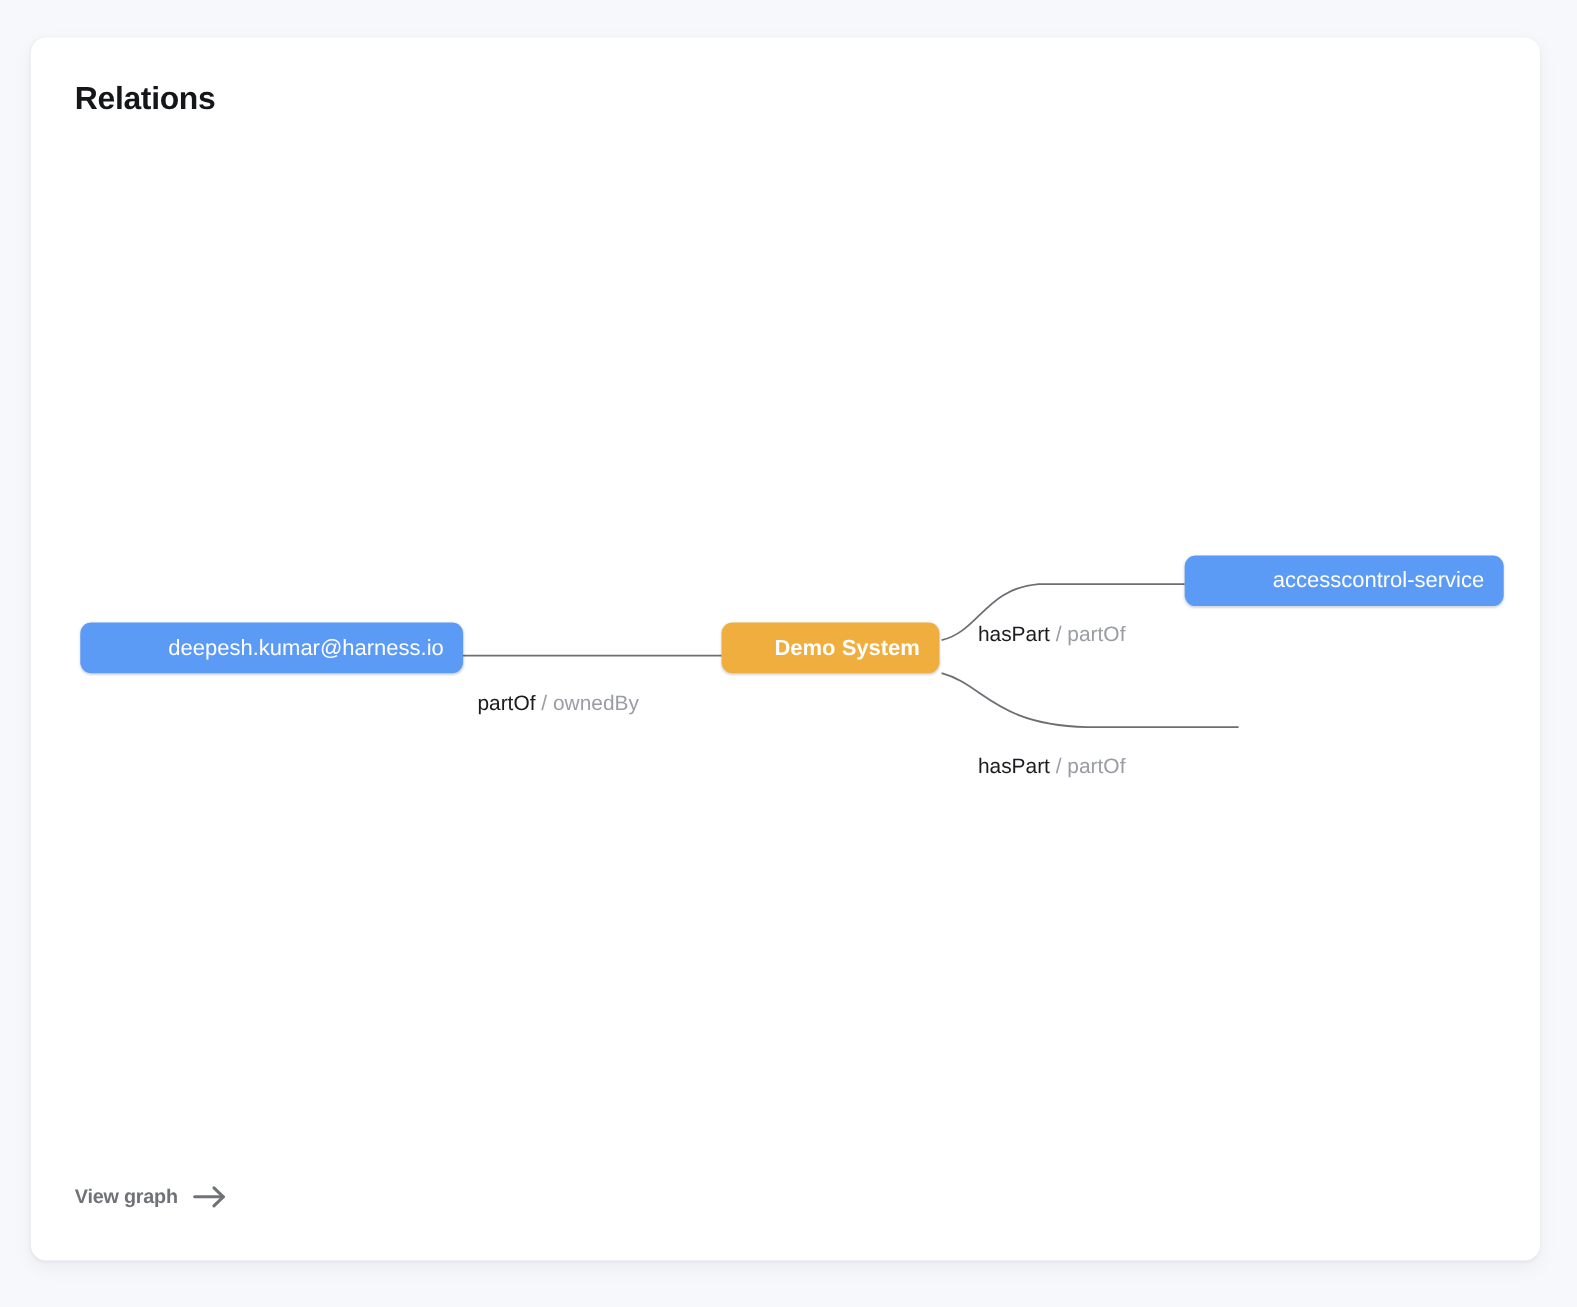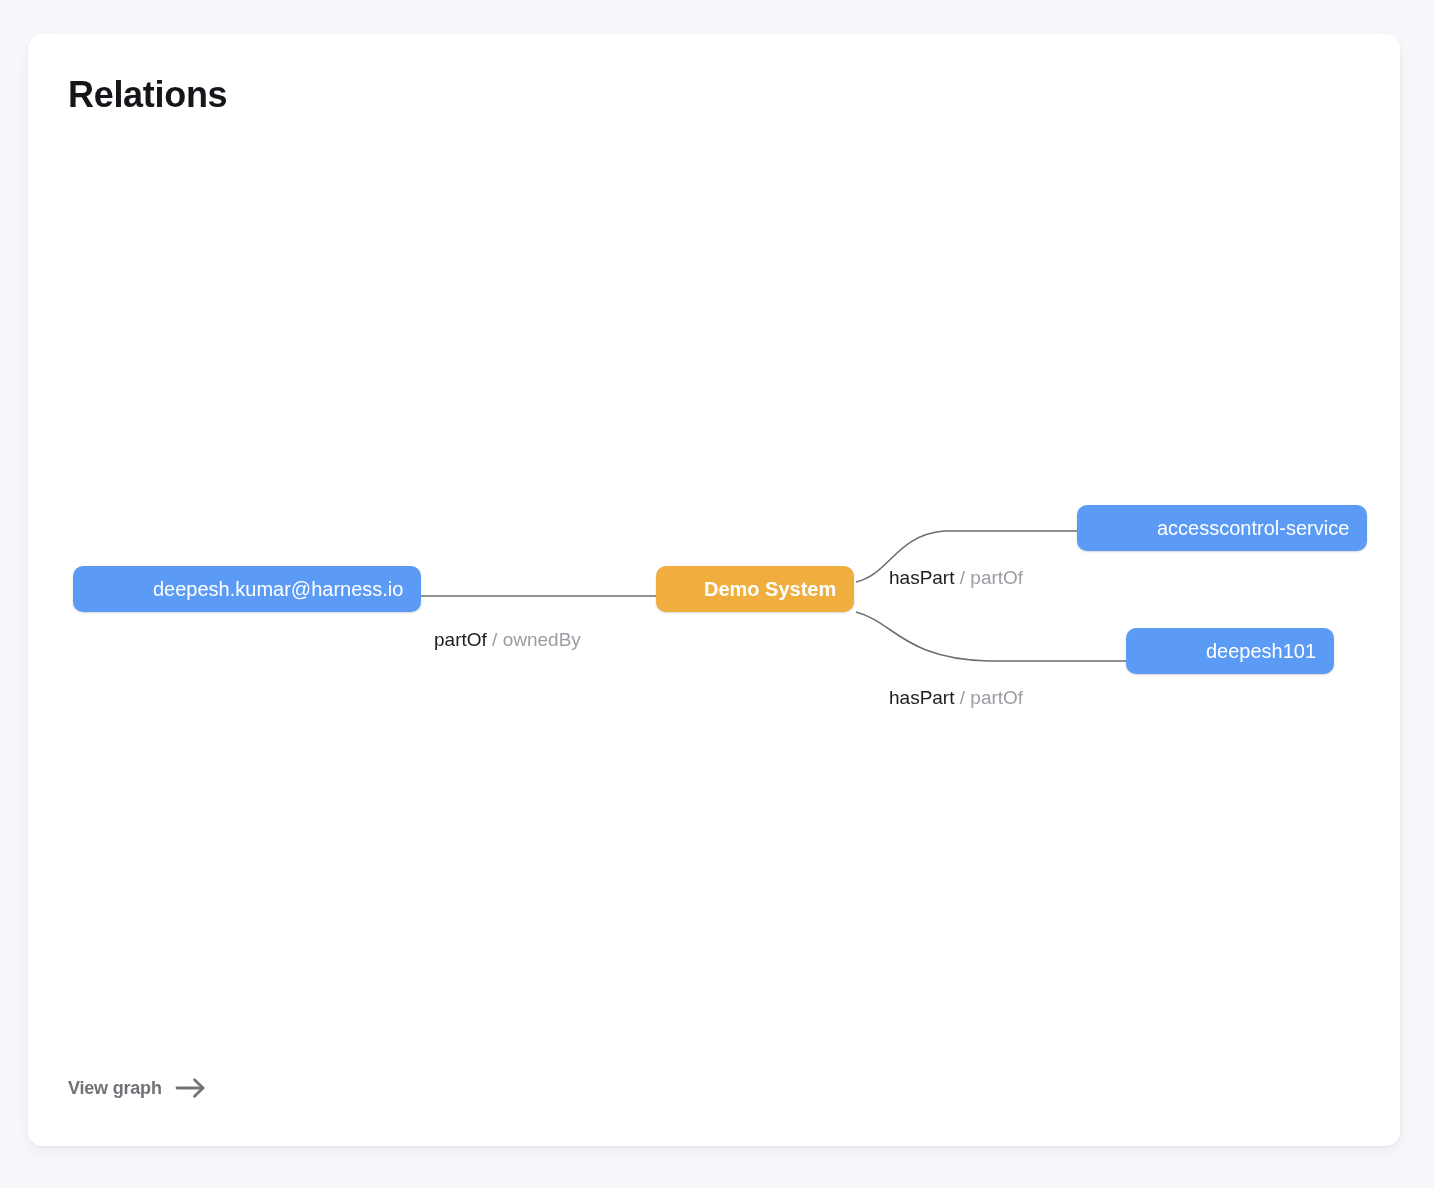--- a/index.html
+++ b/index.html
@@ -26,21 +26,21 @@
     border-radius: 14px;
     box-shadow: 0 1px 3px rgba(16,24,40,0.06),
                 0 6px 18px rgba(16,24,40,0.05);
     overflow: hidden;
   }
 
   .card-title {
     position: absolute;
     left: 40px;
     top: 40px;
-    font-size: 36px;
+    font-size: 29px;
     font-weight: bold;
     color: #15161a;
     letter-spacing: -0.3px;
   }
 
   
   .graph {
     position: absolute;
     left: 0;
     top: 0;
@@ -171,30 +171,20 @@
 
     <div class="node kind-blue" id="node-service">
       <span class="node-icon">
         <svg width="22" height="22" viewBox="0 0 24 24" fill="#ffffff">
           <path d="M9.6 2.3c1.6 0 2.6 1.1 2.6 2.3 0 .5-.2.9-.2 1.2h3.3v3.3c.3 0 .7-.2 1.2-.2 1.2 0 2.3 1 2.3 2.6s-1.1 2.6-2.3 2.6c-.5 0-.9-.2-1.2-.2v3.4h-3.4c0-.3.2-.7.2-1.2 0-1.2-1-2.3-2.6-2.3S7 14.9 7 16.1c0 .5.2.9.2 1.2H3.8v-3.4c.3 0 .7.2 1.2.2 1.2 0 2.3-1 2.3-2.6S6.2 8.9 5 8.9c-.5 0-.9.2-1.2.2V5.8h3.3c0-.3-.2-.7-.2-1.2 0-1.2 1-2.3 2.7-2.3z"></path>
         </svg>
       </span>
       <span class="node-label">accesscontrol-service</span>
     </div>
 
-    <div class="node kind-blue" id="node-resource">
-      <span class="node-icon">
-        <svg width="22" height="22" viewBox="0 0 24 24" fill="none" stroke="#ffffff" stroke-width="1.7">
-          <rect x="6.4" y="6.4" width="11.2" height="11.2" rx="1"></rect>
-          <rect x="10.2" y="10.2" width="3.6" height="3.6" rx="0.4" fill="#ffffff" stroke="none"></rect>
-          <path d="M9.2 6.4V3.6M12 6.4V3.6M14.8 6.4V3.6M9.2 20.4v-2.8M12 20.4v-2.8M14.8 20.4v-2.8M6.4 9.2H3.6M6.4 12H3.6M6.4 14.8H3.6M20.4 9.2h-2.8M20.4 12h-2.8M20.4 14.8h-2.8" stroke-linecap="round"></path>
-        </svg>
-      </span>
-      <span class="node-label">deepesh101</span>
-    </div>
 
     <div class="edge-label" id="edge-label-owner">
       <span>partOf</span>
       <span class="sep">/</span>
       <span class="reverse">ownedBy</span>
     </div>
 
     <div class="edge-label" id="edge-label-part-1">
       <span>hasPart</span>
       <span class="sep">/</span>

